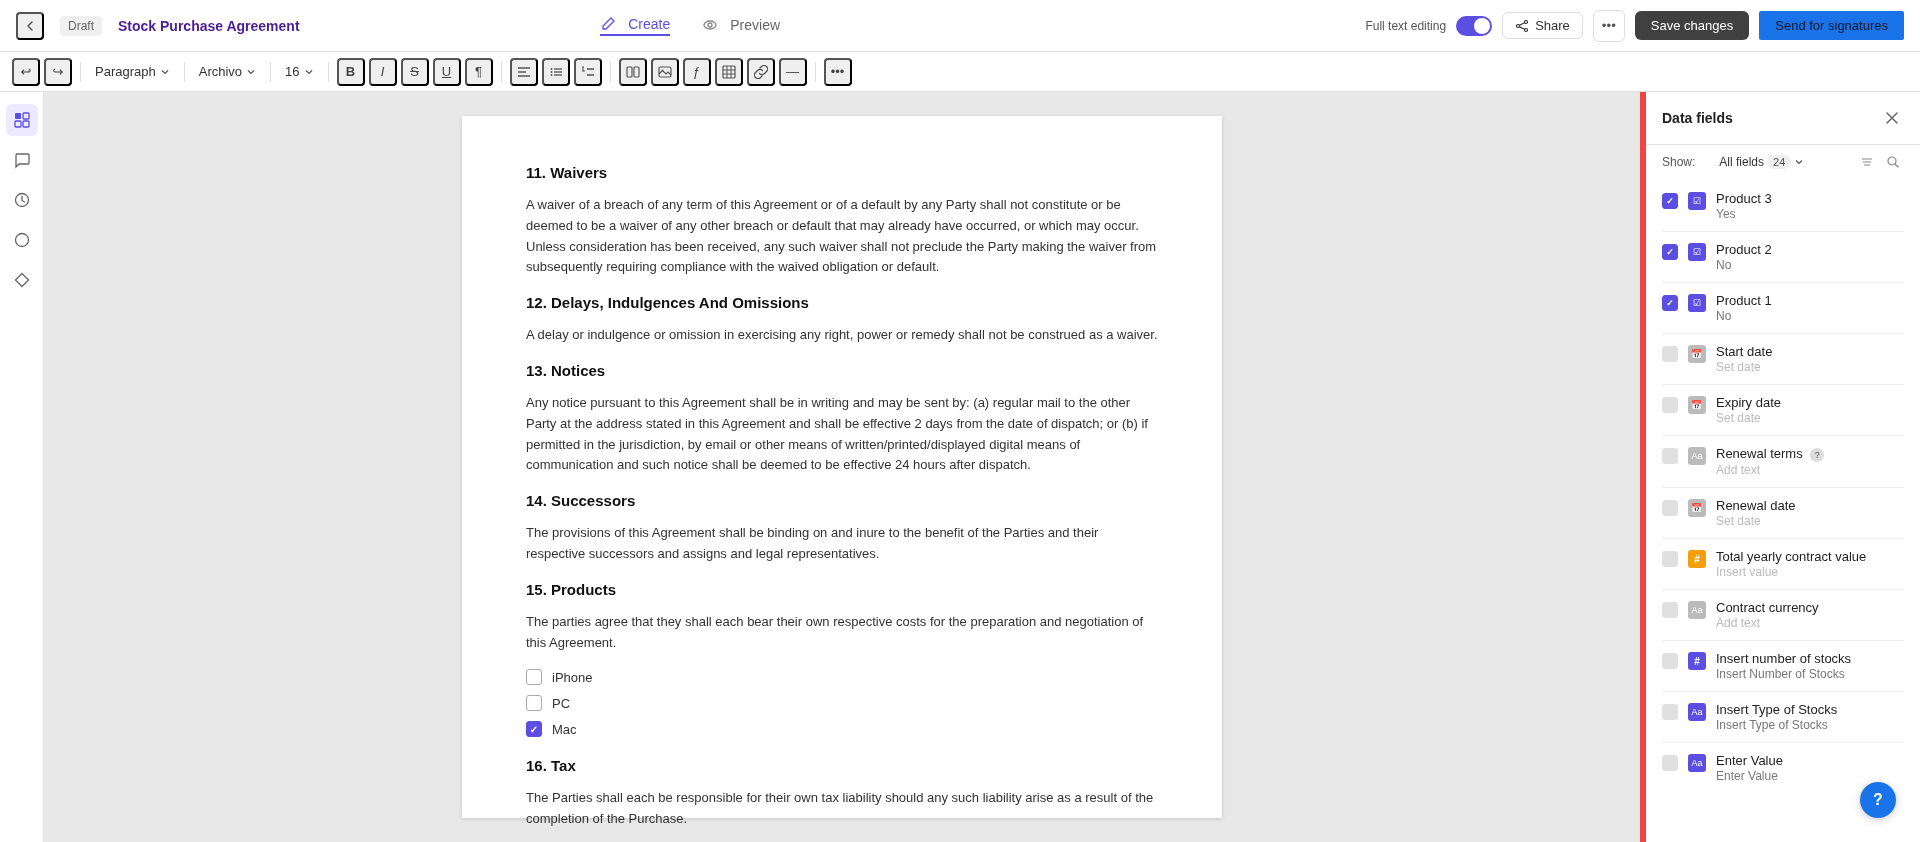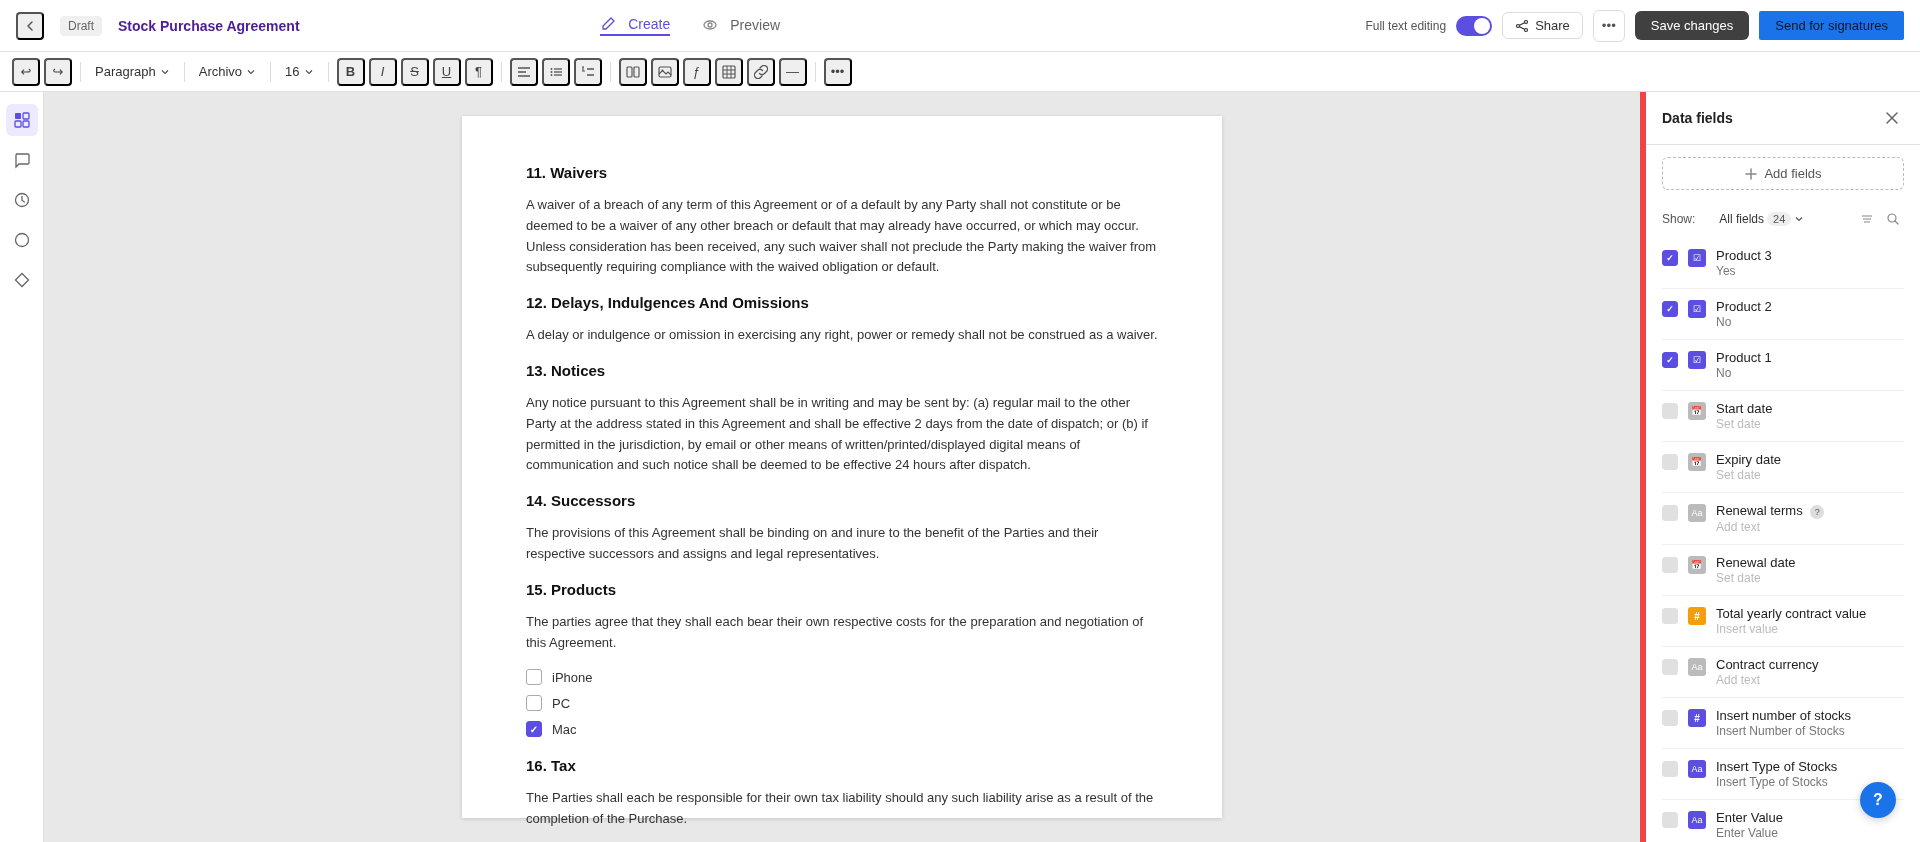--- a/index.html
+++ b/index.html
@@ -295,26 +295,20 @@
   <div class="right-panel">
     <div class="panel-header">
       <span class="panel-title">Data fields</span>
       <div class="panel-close">
         <svg width="14" height="14" viewBox="0 0 14 14" fill="none">
             <path d="M2 2l10 10M12 2L2 12" stroke="#666" stroke-width="1.5" stroke-linecap="round"></path>
           </svg>
       </div>
     </div>
 
-    <div class="panel-add-btn">
-      <svg width="14" height="14" viewBox="0 0 14 14" fill="none">
-          <path d="M7 2v10M2 7h10" stroke="#888" stroke-width="1.5" stroke-linecap="round"></path>
-        </svg>
-      <span>Add fields</span>
-    </div>
 
     <div class="panel-filter">
       <span class="filter-label">Show:</span>
       <div class="filter-value">
         <span>All fields</span>
         <span class="filter-count">24</span>
         <svg width="10" height="10" viewBox="0 0 10 10">
             <path d="M2 3.5l3 3 3-3" stroke="#555" stroke-width="1.2" fill="none"></path>
           </svg>
       </div>

